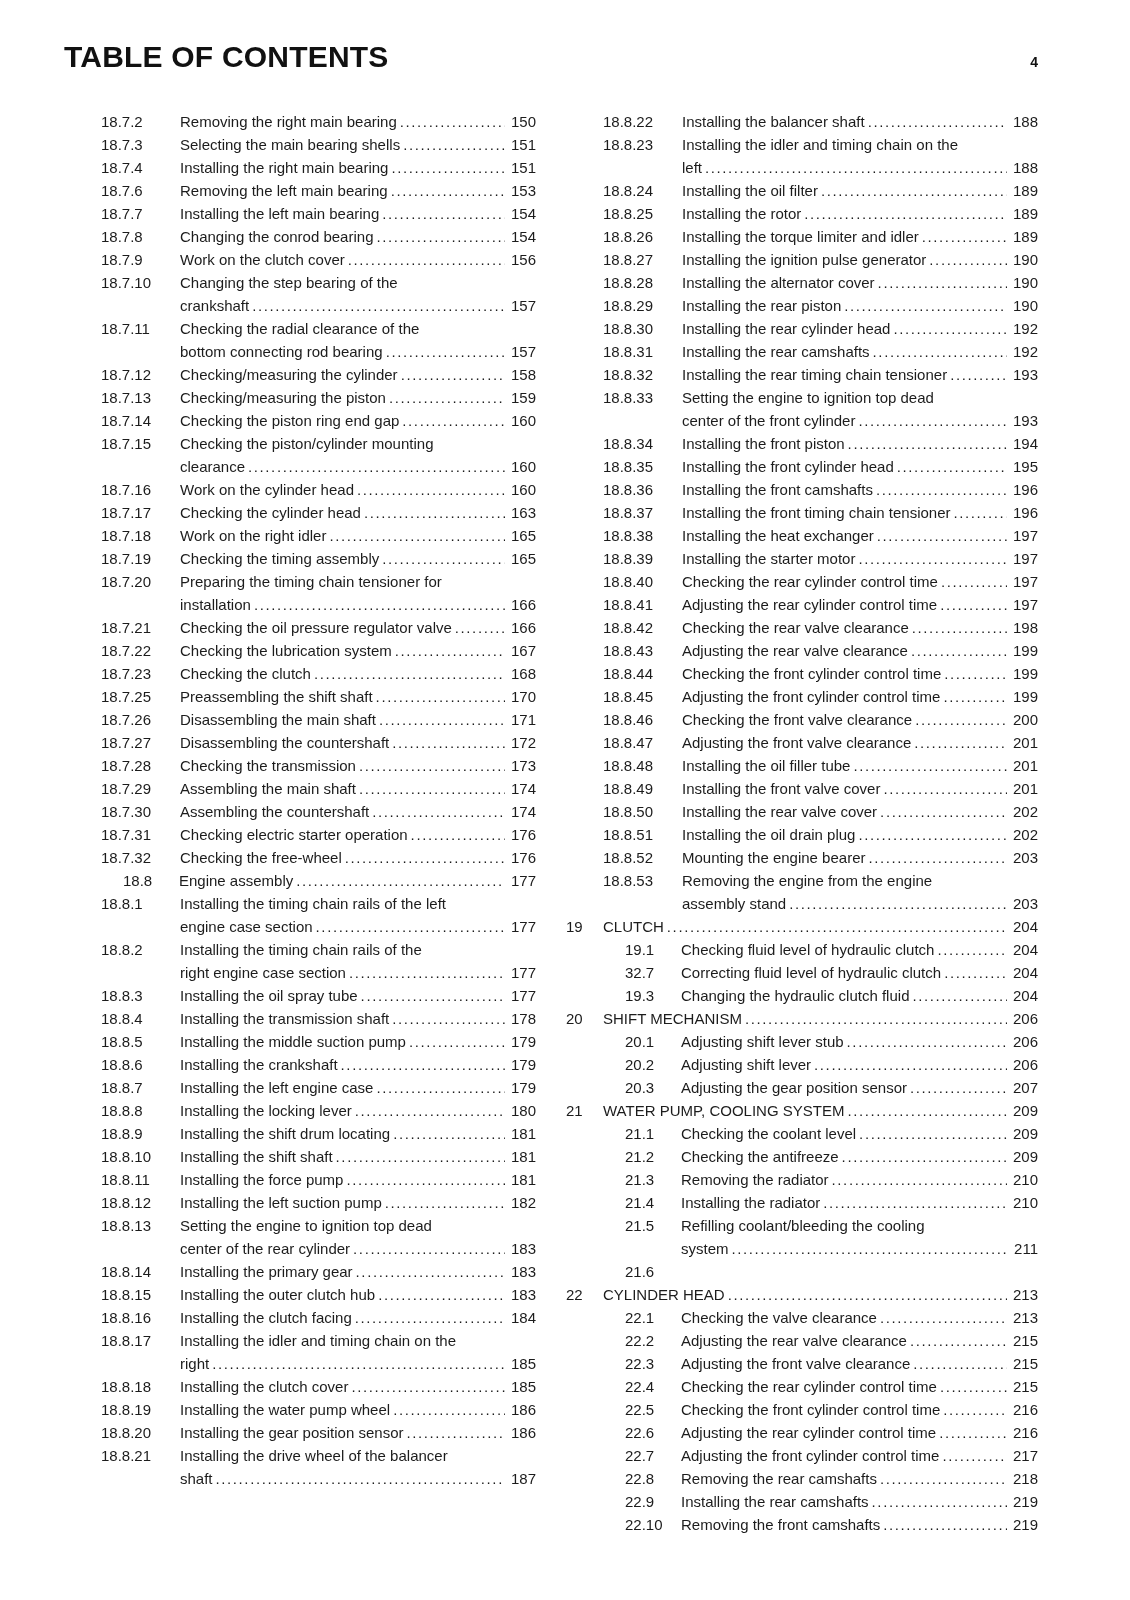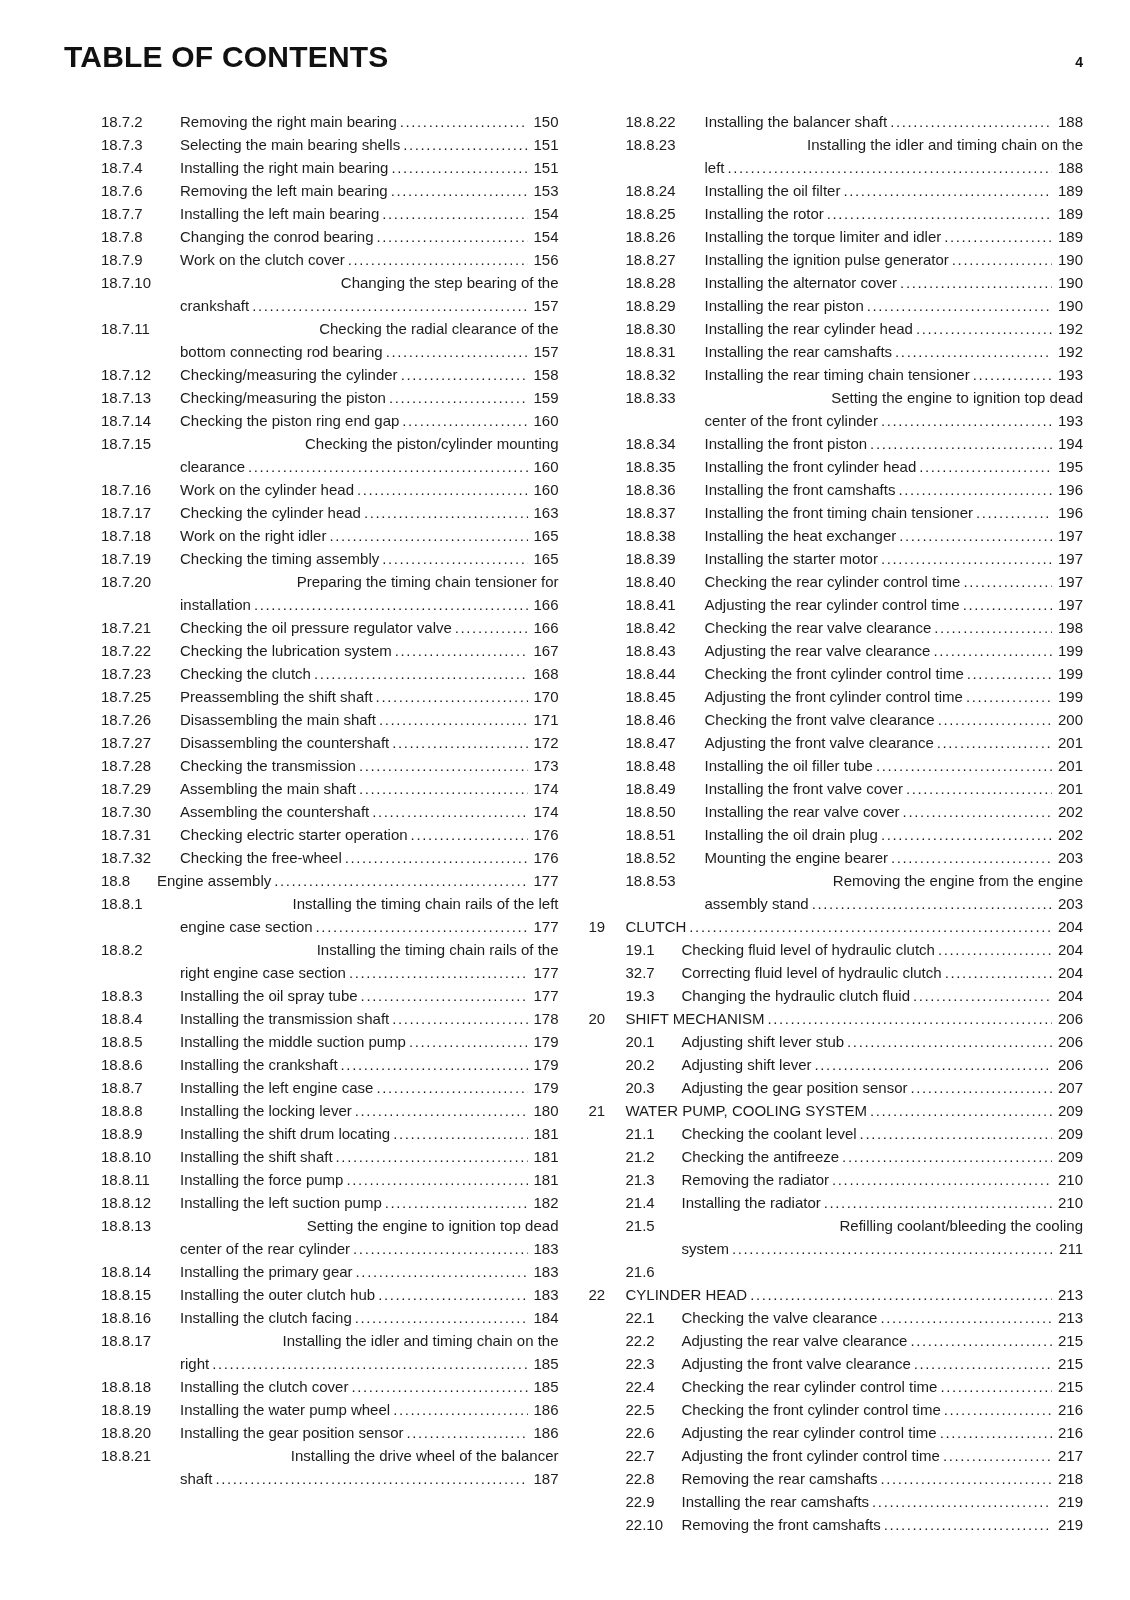--- a/index.html
+++ b/index.html
@@ -1,36 +1,36 @@
 <!DOCTYPE html>
 <html><head>
 <meta charset="utf-8">
 <style>
   * { margin: 0; padding: 0; box-sizing: border-box; }
   html, body { background: #ffffff; }
   body { font-family: "Liberation Sans", sans-serif; color: #1c1c1c; }
   .page {
     width: 1130px; height: 1600px;
     background: #ffffff;
-    padding: 40px 47px 20px 64px;
+    padding: 40px 92px 20px 64px;
     overflow: hidden;
   }
   .hdr { display: flex; justify-content: space-between; align-items: baseline; margin-bottom: 36px; }
   .title { font-size: 30px; font-weight: bold; color: #111; letter-spacing: 0.2px; }
   .pageno { font-size: 14px; font-weight: bold; color: #111; }
   .cols { display: flex; gap: 30px; }
   .col { flex: 1 1 0; min-width: 0; font-size: 15px; line-height: 23px; }
   .entry { display: flex; align-items: flex-start; }
   .num { flex: 0 0 auto; }
   .lvl1 .num { width: 37px; }
-  .lvl2 .num { width: 56px; }
+  .lvl2 .num { width: 56px; margin-left: 22px; }
   .lvl3 .num { width: 79px; }
   .lvl2, .lvl3 { margin-left: 37px; }
   .body { flex: 1 1 auto; min-width: 0; display: block; }
-  .cont { display: block; white-space: nowrap; text-align: right; }
+  .cont { display: block; white-space: nowrap; }
   .last { display: flex; align-items: baseline; }
   .text { flex: 0 0 auto; white-space: nowrap; }
   .dots { flex: 1 1 10px; min-width: 10px; align-self: stretch; position: relative; overflow: hidden; margin: 0 3px 0 2px; }
   .dots::after {
     content: "...................................................................................................................................................";
     position: absolute; left: 1px; bottom: 0;
     white-space: nowrap; letter-spacing: 1.6px; line-height: 23px; color: #1c1c1c;
   }
   .pg { flex: 0 0 auto; min-width: 28px; text-align: right; }
 </style>

